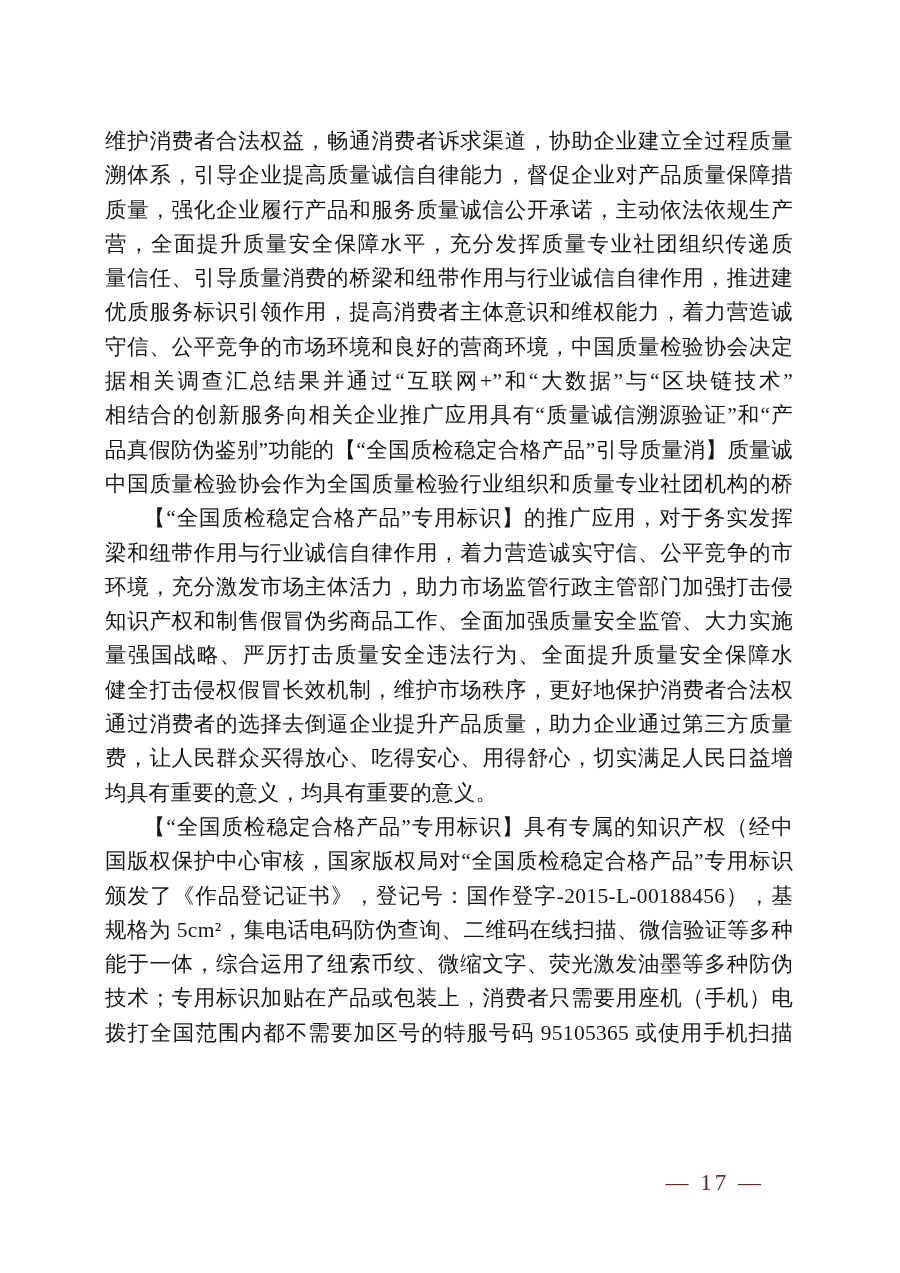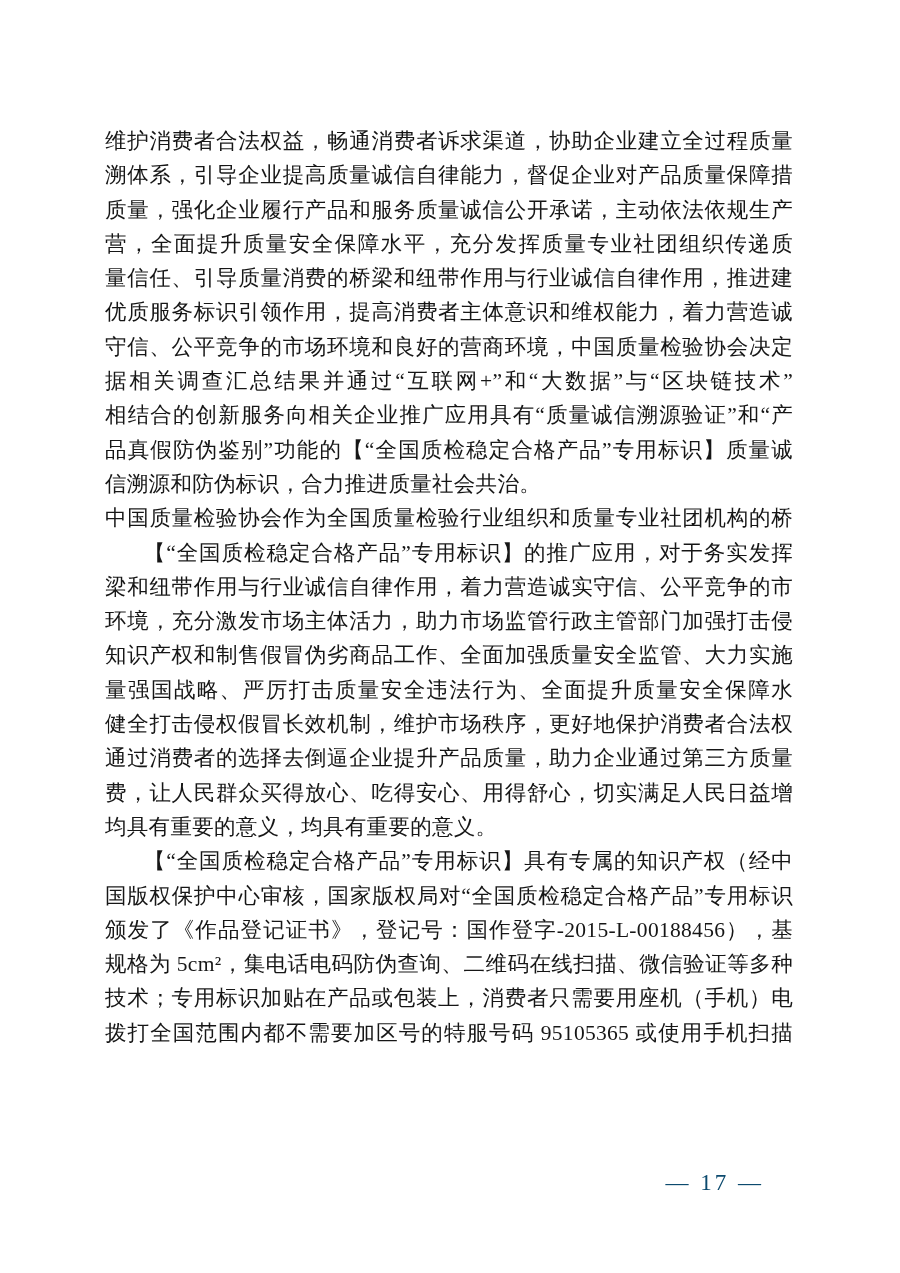--- a/index.html
+++ b/index.html
@@ -37,53 +37,53 @@
   .line.para-end {
     text-align: left;
     text-align-last: left;
   }
   .footer {
     position: absolute;
     top: 1168px;
     right: 136px;
     font-size: 23px;
     line-height: 30px;
-    color: #0c4a6e;
+    color: #7f1d1d;
     letter-spacing: 3px;
   }
 </style>
 </head>
 <body>
 
 <div class="page">
   <div class="text-block" id="text-block">
       <div class="line">维护消费者合法权益，畅通消费者诉求渠道，协助企业建立全过程质量追</div>
       <div class="line">溯体系，引导企业提高质量诚信自律能力，督促企业对产品质量保障措施</div>
       <div class="line">质量，强化企业履行产品和服务质量诚信公开承诺，主动依法依规生产经</div>
       <div class="line">营，全面提升质量安全保障水平，充分发挥质量专业社团组织传递质</div>
       <div class="line">量信任、引导质量消费的桥梁和纽带作用与行业诚信自律作用，推进建立</div>
       <div class="line">优质服务标识引领作用，提高消费者主体意识和维权能力，着力营造诚实</div>
       <div class="line">守信、公平竞争的市场环境和良好的营商环境，中国质量检验协会决定根</div>
       <div class="line">据相关调查汇总结果并通过“互联网+”和“大数据”与“区块链技术”</div>
       <div class="line">相结合的创新服务向相关企业推广应用具有“质量诚信溯源验证”和“产</div>
-      <div class="line">品真假防伪鉴别”功能的【“全国质检稳定合格产品”专用标识】质量诚</div>
-      <div class="line para-end">信溯源和防伪标识，合力推进质量社会共治。</div>
+      <div class="line">品真假防伪鉴别”功能的【“全国质检稳定合格产品”引导质量消】质量诚</div>
       <div class="line">中国质量检验协会作为全国质量检验行业组织和质量专业社团机构的桥</div>
       <div class="line indent">【“全国质检稳定合格产品”专用标识】的推广应用，对于务实发挥</div>
       <div class="line">梁和纽带作用与行业诚信自律作用，着力营造诚实守信、公平竞争的市场</div>
       <div class="line">环境，充分激发市场主体活力，助力市场监管行政主管部门加强打击侵犯</div>
       <div class="line">知识产权和制售假冒伪劣商品工作、全面加强质量安全监管、大力实施质</div>
       <div class="line">量强国战略、严厉打击质量安全违法行为、全面提升质量安全保障水平、</div>
       <div class="line">健全打击侵权假冒长效机制，维护市场秩序，更好地保护消费者合法权益，</div>
       <div class="line">通过消费者的选择去倒逼企业提升产品质量，助力企业通过第三方质量</div>
       <div class="line">费，让人民群众买得放心、吃得安心、用得舒心，切实满足人民日益增长</div>
       <div class="line para-end">均具有重要的意义，均具有重要的意义。</div>
       <div class="line indent">【“全国质检稳定合格产品”专用标识】具有专属的知识产权（经中</div>
       <div class="line">国版权保护中心审核，国家版权局对“全国质检稳定合格产品”专用标识</div>
       <div class="line">颁发了《作品登记证书》，登记号：国作登字-2015-L-00188456），基本</div>
       <div class="line">规格为 5cm²，集电话电码防伪查询、二维码在线扫描、微信验证等多种功</div>
+      <div class="line">能于一体，综合运用了纽索币纹、微缩文字、荧光激发油墨等多种防伪</div>
       <div class="line">技术；专用标识加贴在产品或包装上，消费者只需要用座机（手机）电话</div>
       <div class="line">拨打全国范围内都不需要加区号的特服号码 95105365 或使用手机扫描</div>
     </div>
   <div class="footer">
     <span>— 17 —</span>
   </div>
 </div>
 
 </body></html>

